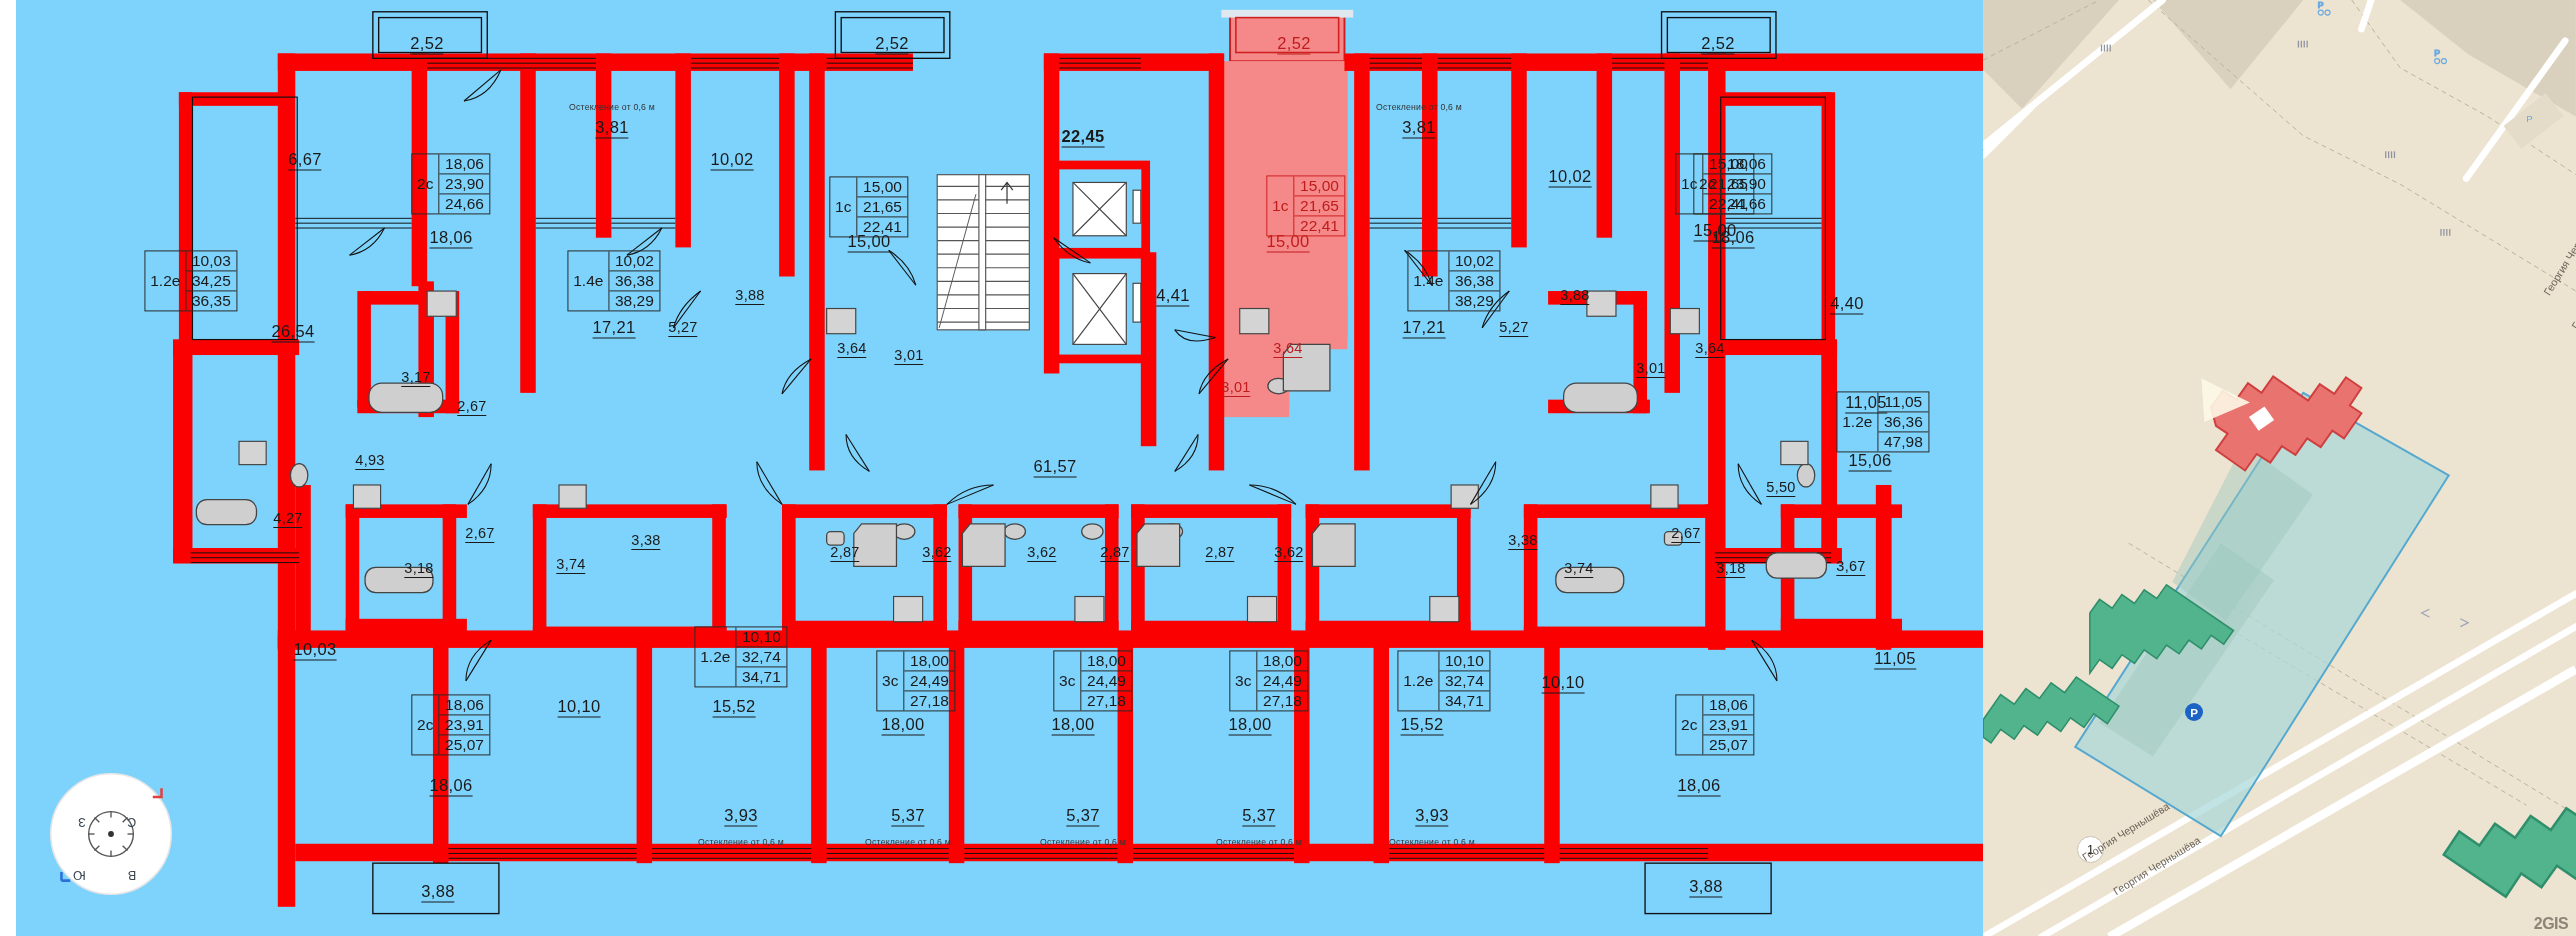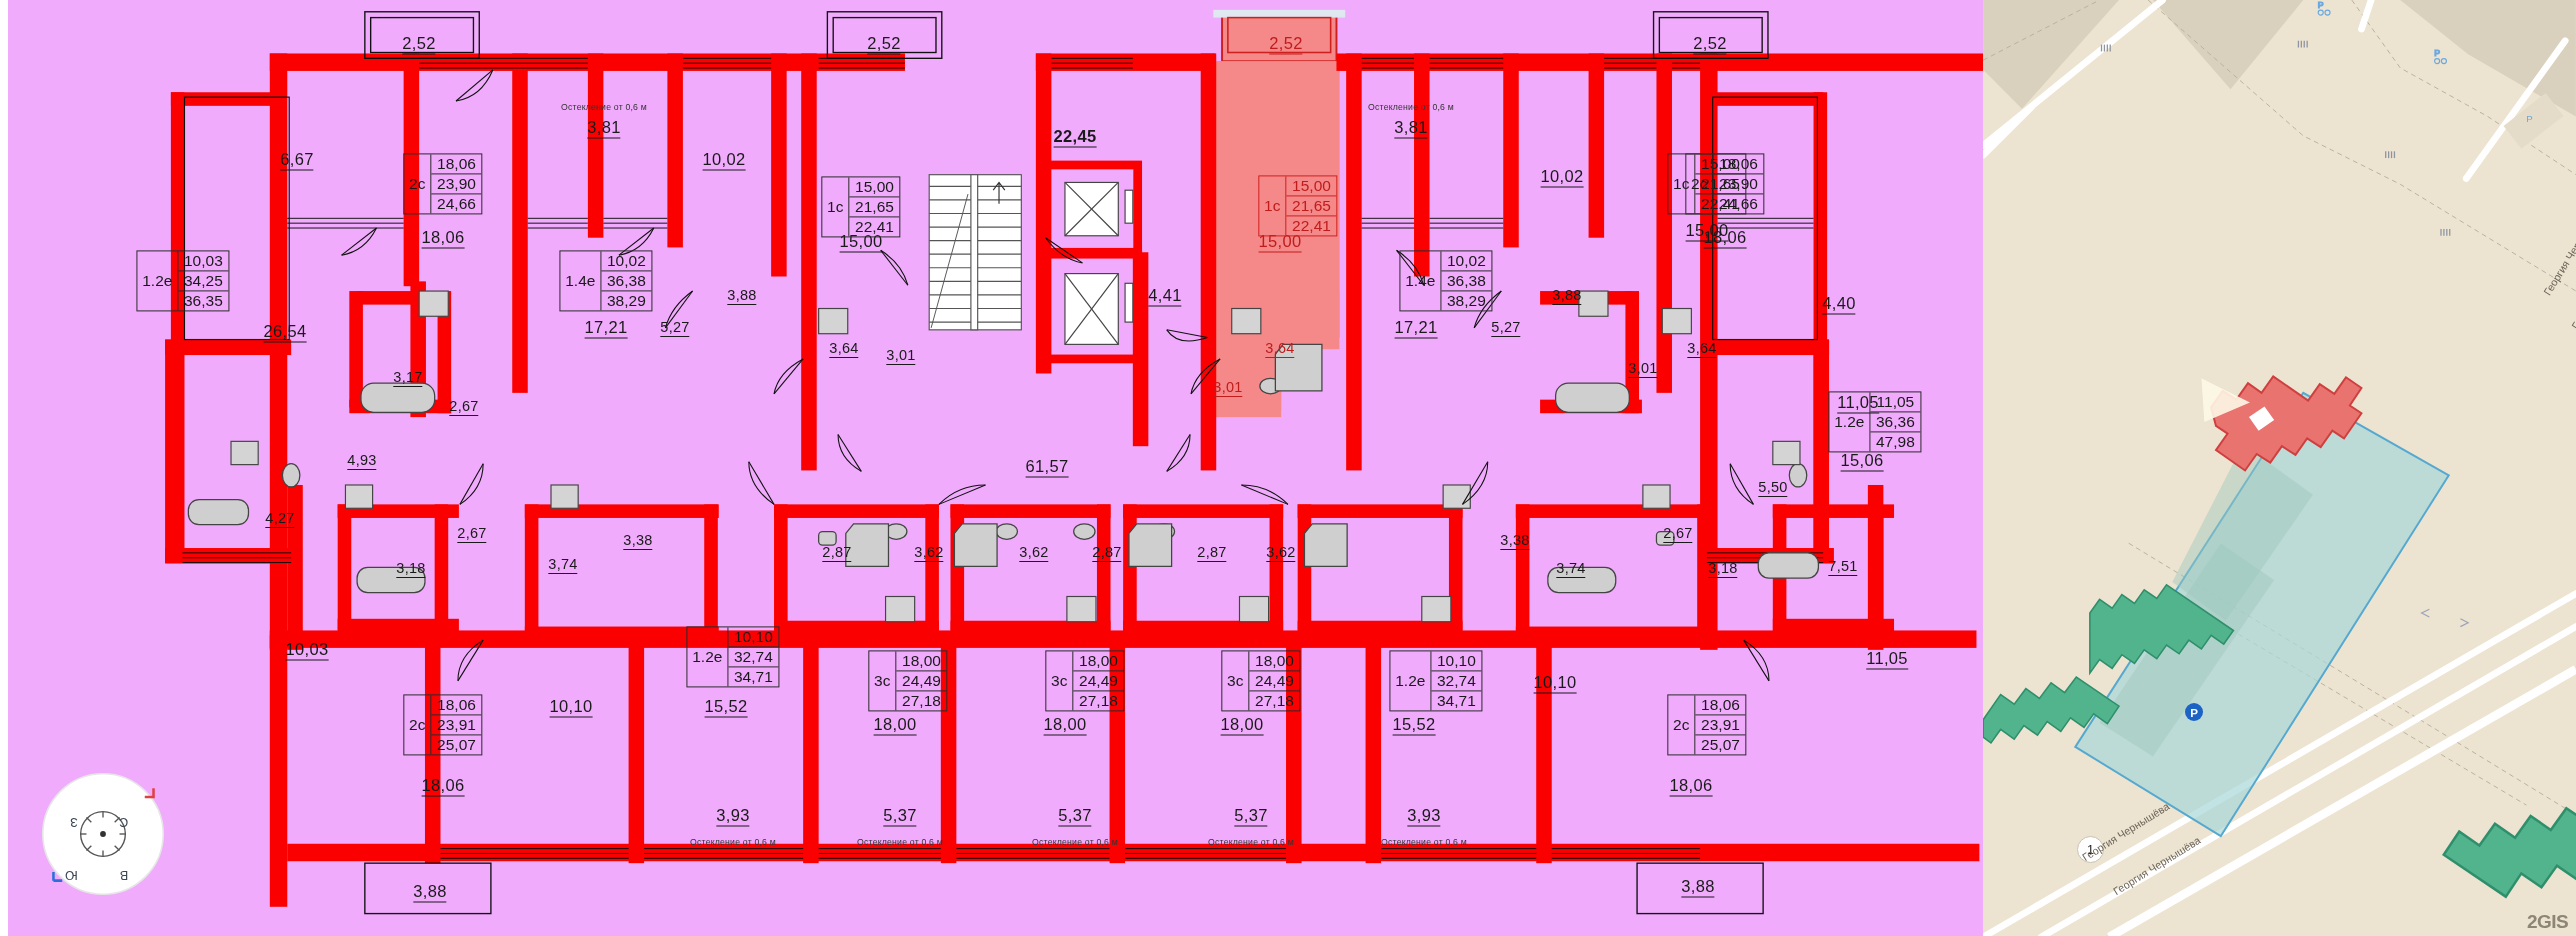--- a/index.html
+++ b/index.html
@@ -1,20 +1,20 @@
 <!DOCTYPE html>
 <html><head>
 <meta charset="utf-8">
 <style>
   html,body{margin:0;padding:0;background:#fff;}
   body{font-family:"Liberation Sans",sans-serif;}
   #root{position:relative;width:2576px;height:937px;overflow:hidden;background:#ffffff;}
 
   
-  #plan{position:absolute;left:8px;top:0;width:1999px;height:937px;background:#f0abfc;overflow:hidden;}
+  #plan{position:absolute;left:16px;top:0;width:1999px;height:937px;background:#7dd3fc;overflow:hidden;}
   #plan svg{position:absolute;left:0;top:0;}
 
   .lbl{position:absolute;font-family:"Liberation Sans",sans-serif;color:#1a1a1a;white-space:nowrap;
        transform:translate(-50%,-50%);}
   .area{font-size:16.5px;letter-spacing:0.3px;border-bottom:1.6px solid #1a1a1a;padding-bottom:1px;}
   .area.sm{font-size:14.5px;}
   .glaz{font-size:8.7px;color:#333;letter-spacing:0.2px;border:0;}
 
   
   .spec{position:absolute;transform:translate(-50%,-50%);display:flex;align-items:stretch;
@@ -29,21 +29,21 @@
 
   .lbl.hl{color:#c01c1c;border-bottom-color:#c01c1c;}
 
   
   #compass{position:absolute;left:27px;top:766px;width:136px;height:136px;}
 
   
   #map{position:absolute;left:1983px;top:0;width:593px;height:937px;background:#ece3d0;overflow:hidden;}
   #map svg{position:absolute;left:0;top:0;}
   .mlabel{position:absolute;font-size:10.7px;color:#6b6458;font-family:"Liberation Sans",sans-serif;white-space:nowrap;}
-  #gis{position:absolute;right:7.8px;bottom:3.9px;font-size:19px;font-weight:bold;color:#8d8576;letter-spacing:-0.5px;}
+  #gis{position:absolute;right:7.8px;bottom:3.9px;font-size:16px;font-weight:bold;color:#8d8576;letter-spacing:-0.5px;}
   .pin{position:absolute;width:25px;height:25px;border-radius:50%;background:#fff;border:1px solid #c9c2b4;
        display:flex;align-items:center;justify-content:center;font-size:12.6px;color:#222;}
   .pmark{position:absolute;width:18.4px;height:18.4px;border-radius:50%;background:#1b63c4;color:#fff;
        display:flex;align-items:center;justify-content:center;font-size:11.6px;font-weight:bold;}
 </style>
 </head>
 <body>
 
 <div id="root">
 
@@ -425,21 +425,21 @@
         <div class="lbl area sm" style="left: 893px; top: 356px;">3,01</div>
         <div class="lbl area sm hl" style="left: 1220px; top: 388px;">3,01</div>
         <div class="lbl area sm" style="left: 1635px; top: 369px;">3,01</div>
         <div class="lbl area sm" style="left: 400px; top: 378px;">3,17</div>
         <div class="lbl area sm" style="left: 456px; top: 407px;">2,67</div>
         <div class="lbl area sm" style="left: 354px; top: 461px;">4,93</div>
         <div class="lbl area sm" style="left: 272px; top: 519px;">4,27</div>
         <div class="lbl area" style="left: 1850px; top: 403px;">11,05</div>
         <div class="lbl area" style="left: 1854px; top: 461px;">15,06</div>
         <div class="lbl area sm" style="left: 1765px; top: 488px;">5,50</div>
-        <div class="lbl area sm" style="left: 1835px; top: 567px;">7,51</div>
+        <div class="lbl area sm" style="left: 1835px; top: 567px;">3,67</div>
         <div class="lbl area" style="left: 1039px; top: 467px;">61,57</div>
         <div class="lbl area sm" style="left: 464px; top: 534px;">2,67</div>
         <div class="lbl area sm" style="left: 1670px; top: 534px;">2,67</div>
         <div class="lbl area sm" style="left: 630px; top: 541px;">3,38</div>
         <div class="lbl area sm" style="left: 1507px; top: 541px;">3,38</div>
         <div class="lbl area sm" style="left: 555px; top: 565px;">3,74</div>
         <div class="lbl area sm" style="left: 1563px; top: 569px;">3,74</div>
         <div class="lbl area sm" style="left: 403px; top: 569px;">3,18</div>
         <div class="lbl area sm" style="left: 1715px; top: 569px;">3,18</div>
         <div class="lbl area sm" style="left: 829px; top: 553px;">2,87</div>

